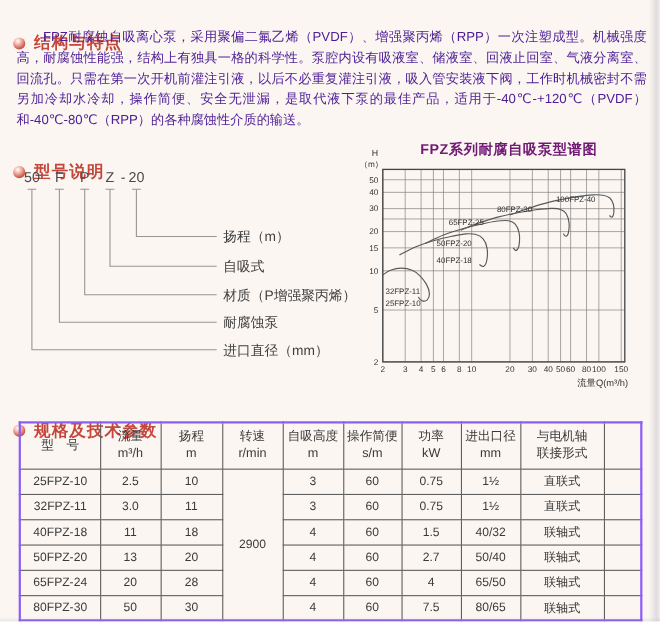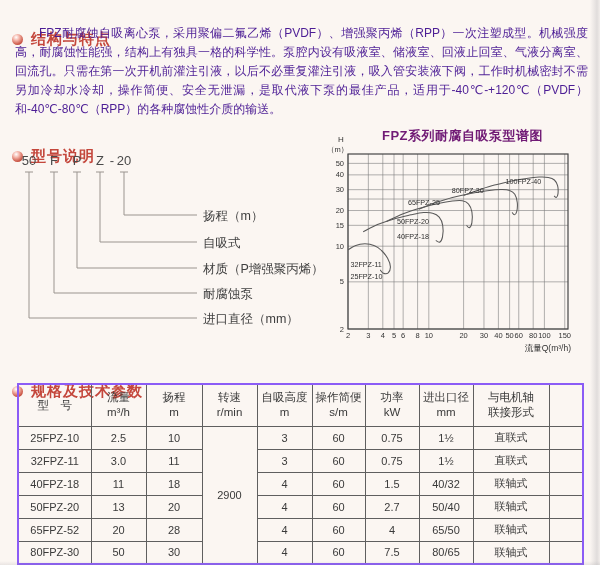--- a/index.html
+++ b/index.html
@@ -242,21 +242,21 @@
           <td>13</td>
           <td>20</td>
           <td>4</td>
           <td>60</td>
           <td>2.7</td>
           <td>50/40</td>
           <td>联轴式</td>
           <td></td>
         </tr>
         <tr>
-          <td>65FPZ-52</td>
+          <td>65FPZ-24</td>
           <td>20</td>
           <td>28</td>
           <td>4</td>
           <td>60</td>
           <td>4</td>
           <td>65/50</td>
           <td>联轴式</td>
           <td></td>
         </tr>
         <tr>

